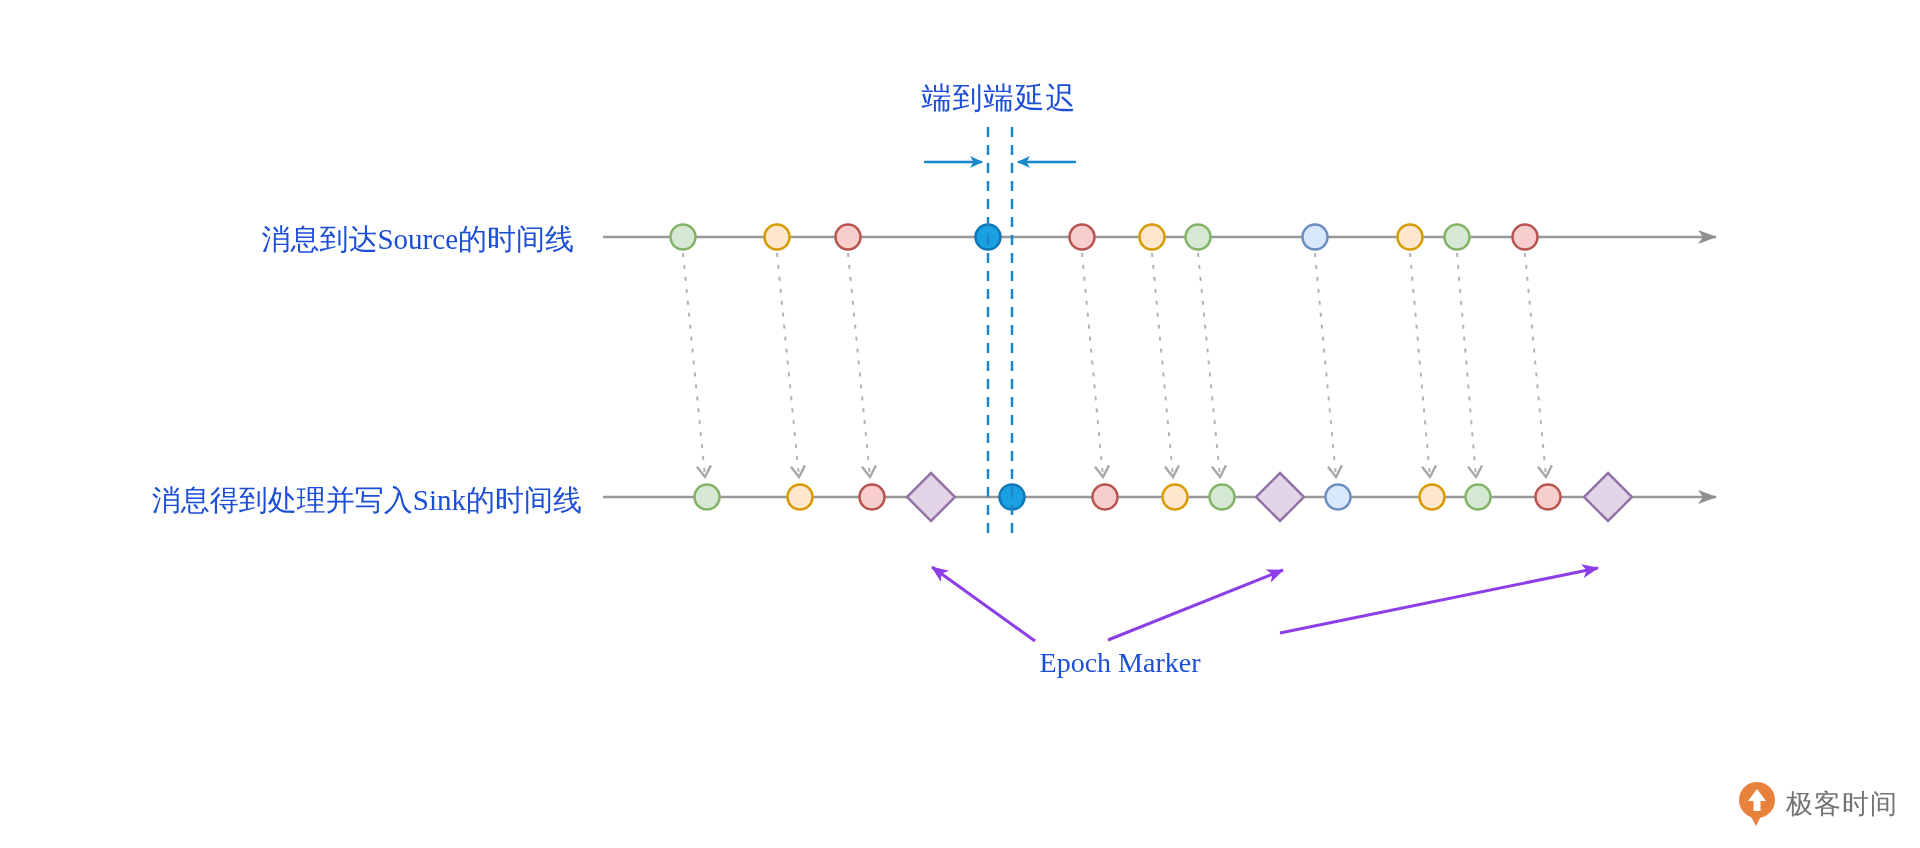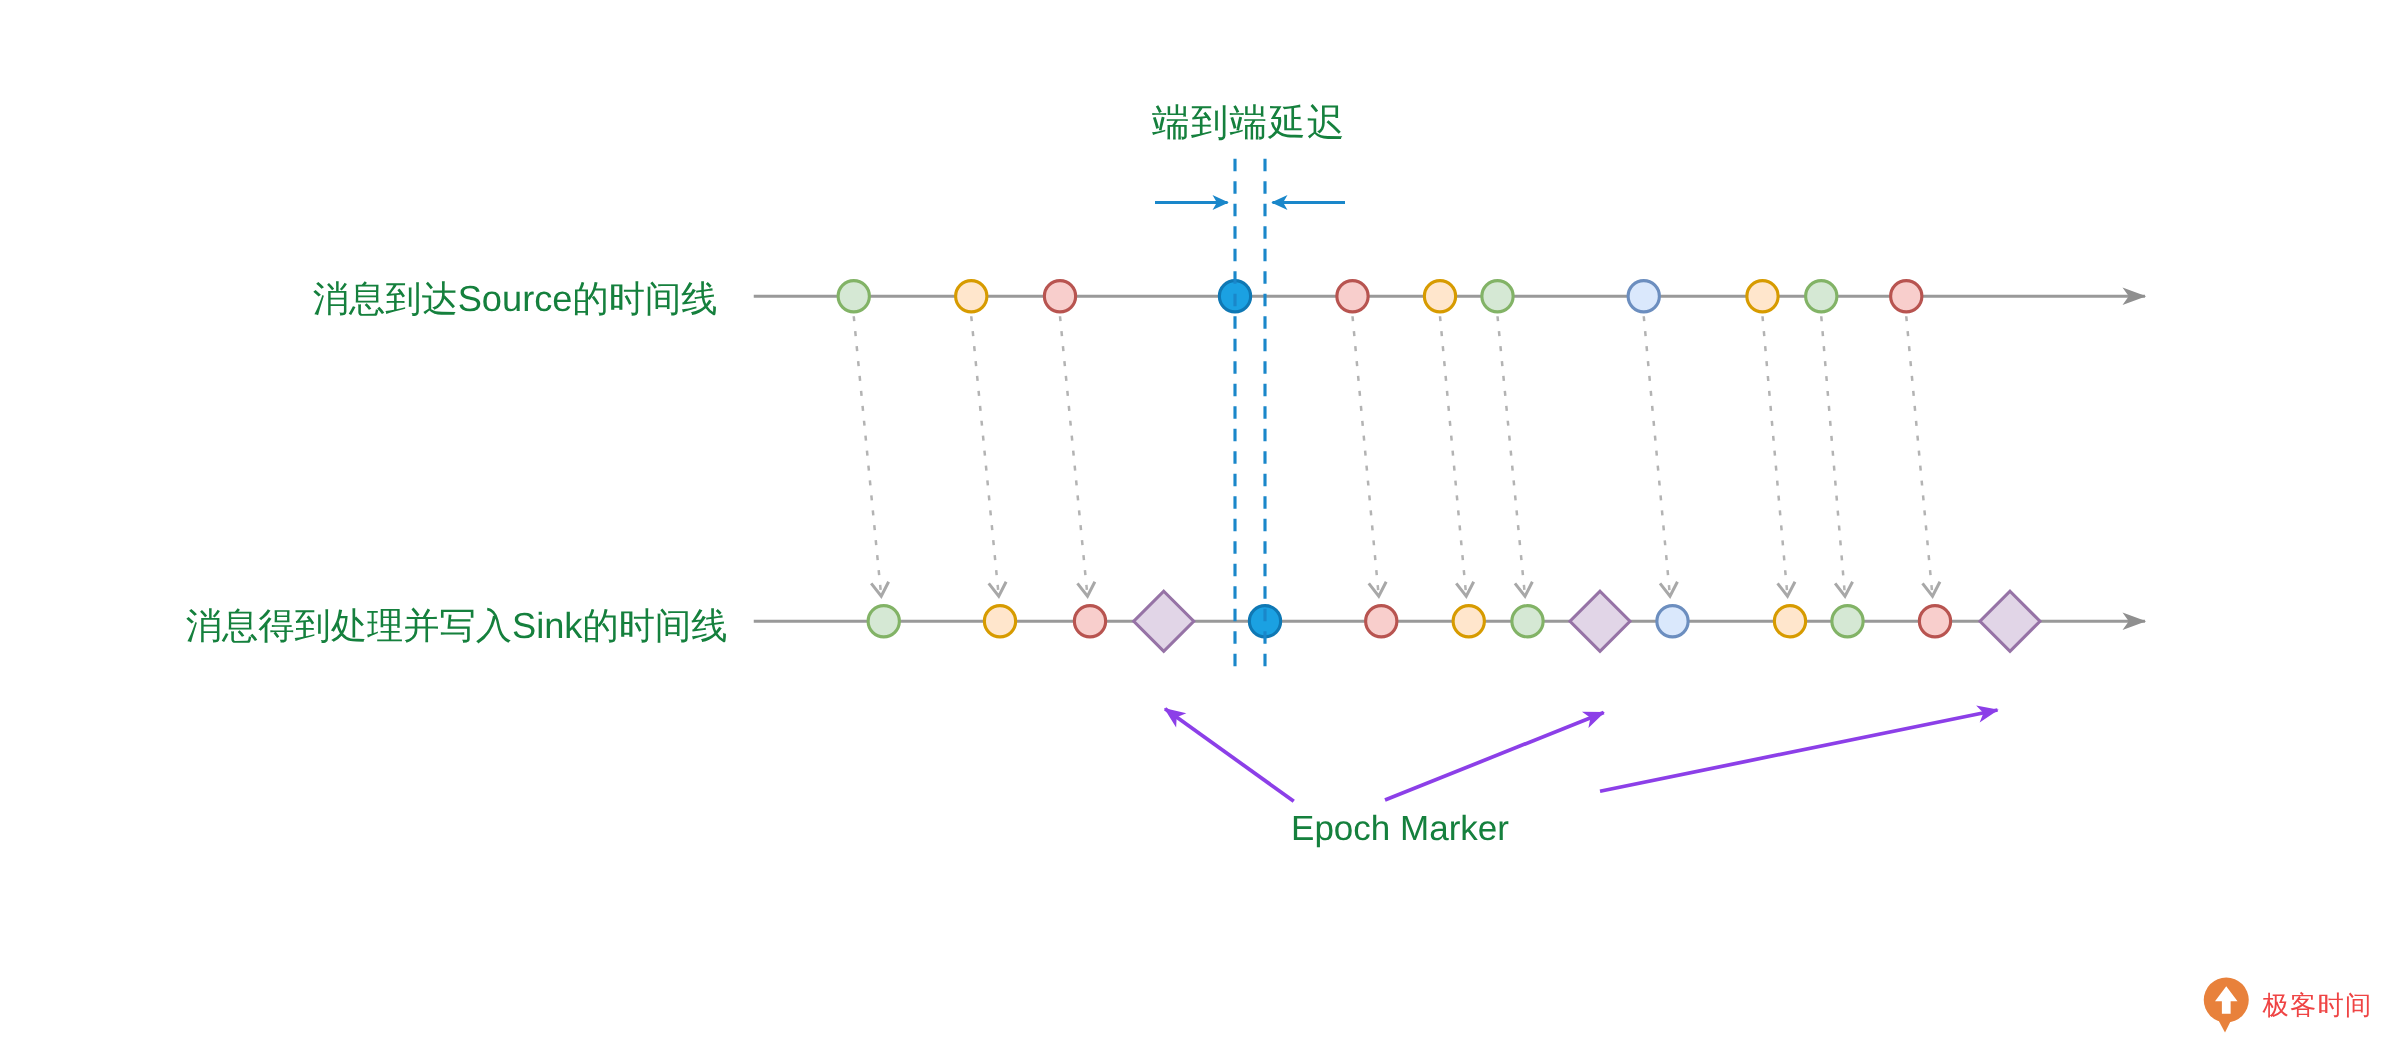--- a/index.html
+++ b/index.html
@@ -1,29 +1,29 @@
 <!DOCTYPE html>
 <html><head>
 <meta charset="utf-8">
 <style>
   html,body{margin:0;padding:0;background:#ffffff;}
   .canvas{
     position:relative;width:1920px;height:848px;background:#ffffff;overflow:hidden;
     font-family:"Liberation Sans",sans-serif;
   }
   #diagram-svg{position:absolute;left:0;top:0;}
-  .label{position:absolute;color:#15803d;white-space:nowrap;}
+  .label{position:absolute;color:#1d4ed8;white-space:nowrap;font-family:Liberation Serif, serif;}
   .title-label{top:78px;left:999px;transform:translateX(-50%);font-size:30px;letter-spacing:1px;}
   .source-label{top:220px;right:1346px;font-size:29px;}
   .sink-label{top:481px;right:1338px;font-size:29px;}
   .epoch-label{top:647px;left:1120px;transform:translateX(-50%);font-size:28px;}
   .watermark{
     position:absolute;right:22px;bottom:20px;display:flex;align-items:center;gap:8px;
   }
-  .watermark-text{font-size:21px;color:#ef4444;letter-spacing:1px;font-family:Liberation Mono, monospace;}
+  .watermark-text{font-size:27px;color:#737373;letter-spacing:1px;font-family:Liberation Mono, monospace;}
 </style>
 </head>
 <body>
 
 <div class="canvas">
 
   <svg id="diagram-svg" width="1920" height="848" viewBox="0 0 1920 848">
     <defs>
       <marker id="m-line-arrow" markerUnits="userSpaceOnUse" markerWidth="24" markerHeight="20" refX="20" refY="9" orient="auto">
         <path d="M2,2 L21,9 L2,16 L7,9 Z" fill="#8f8f8f"></path>

